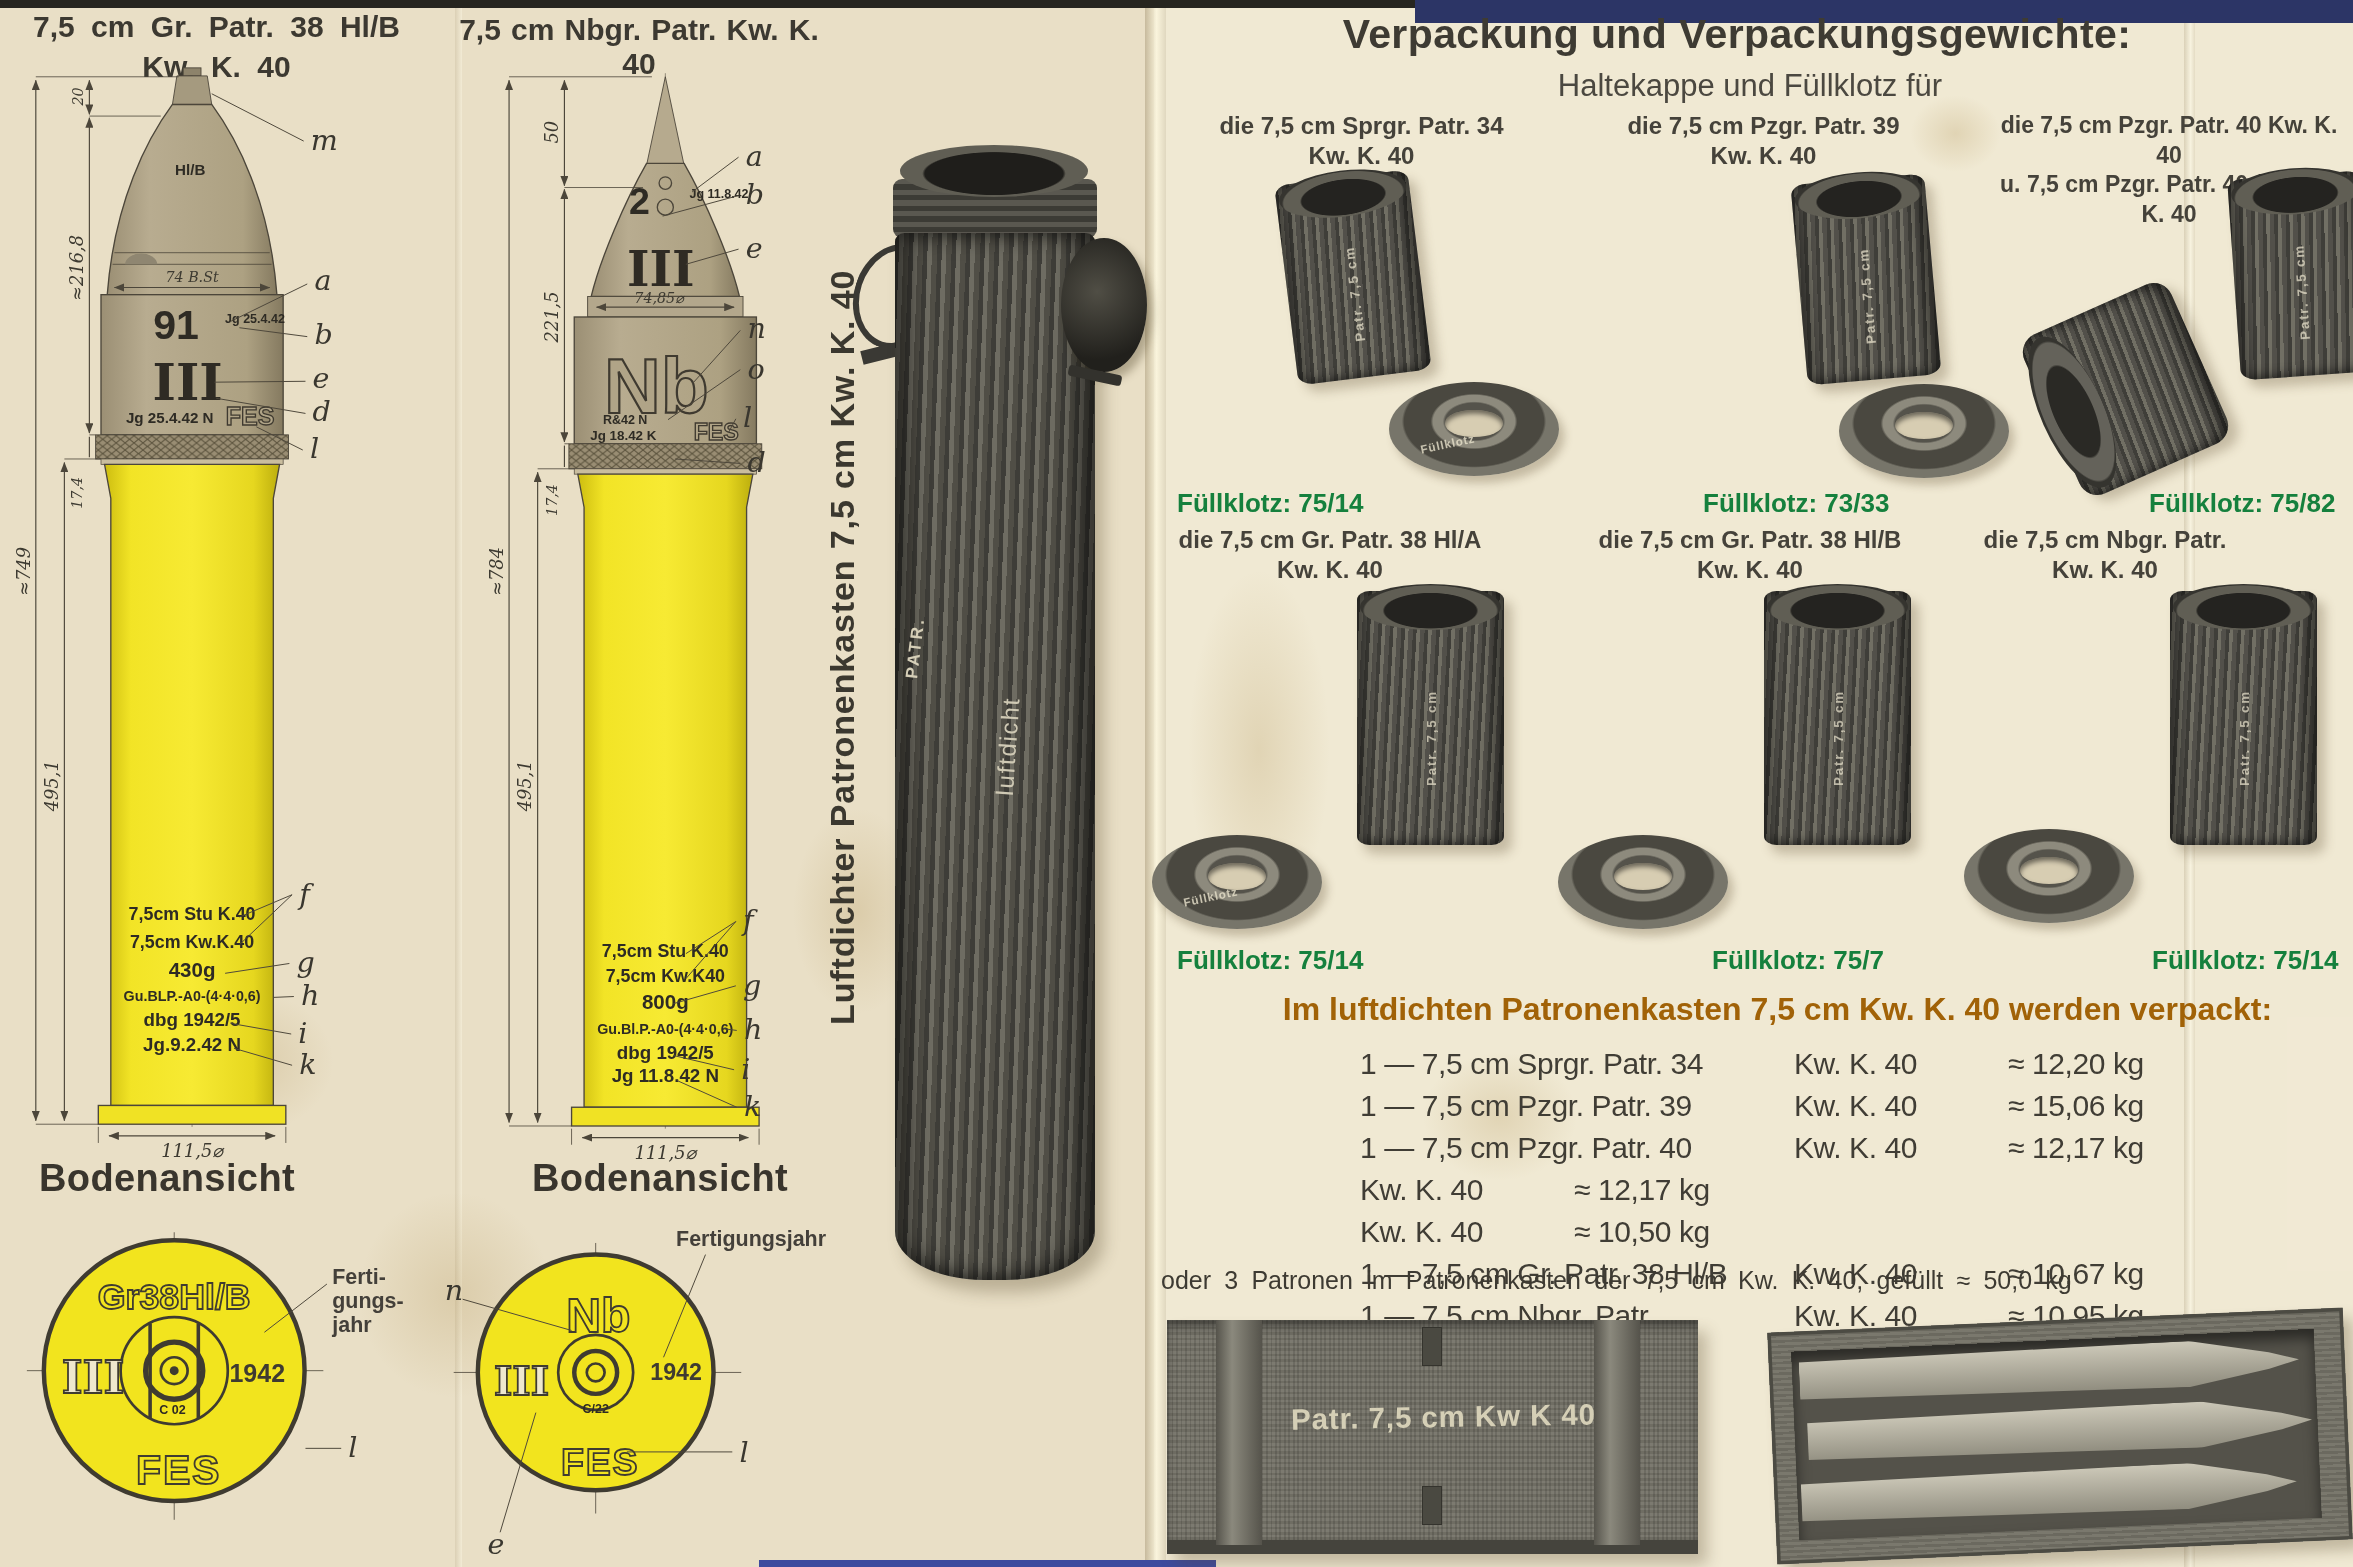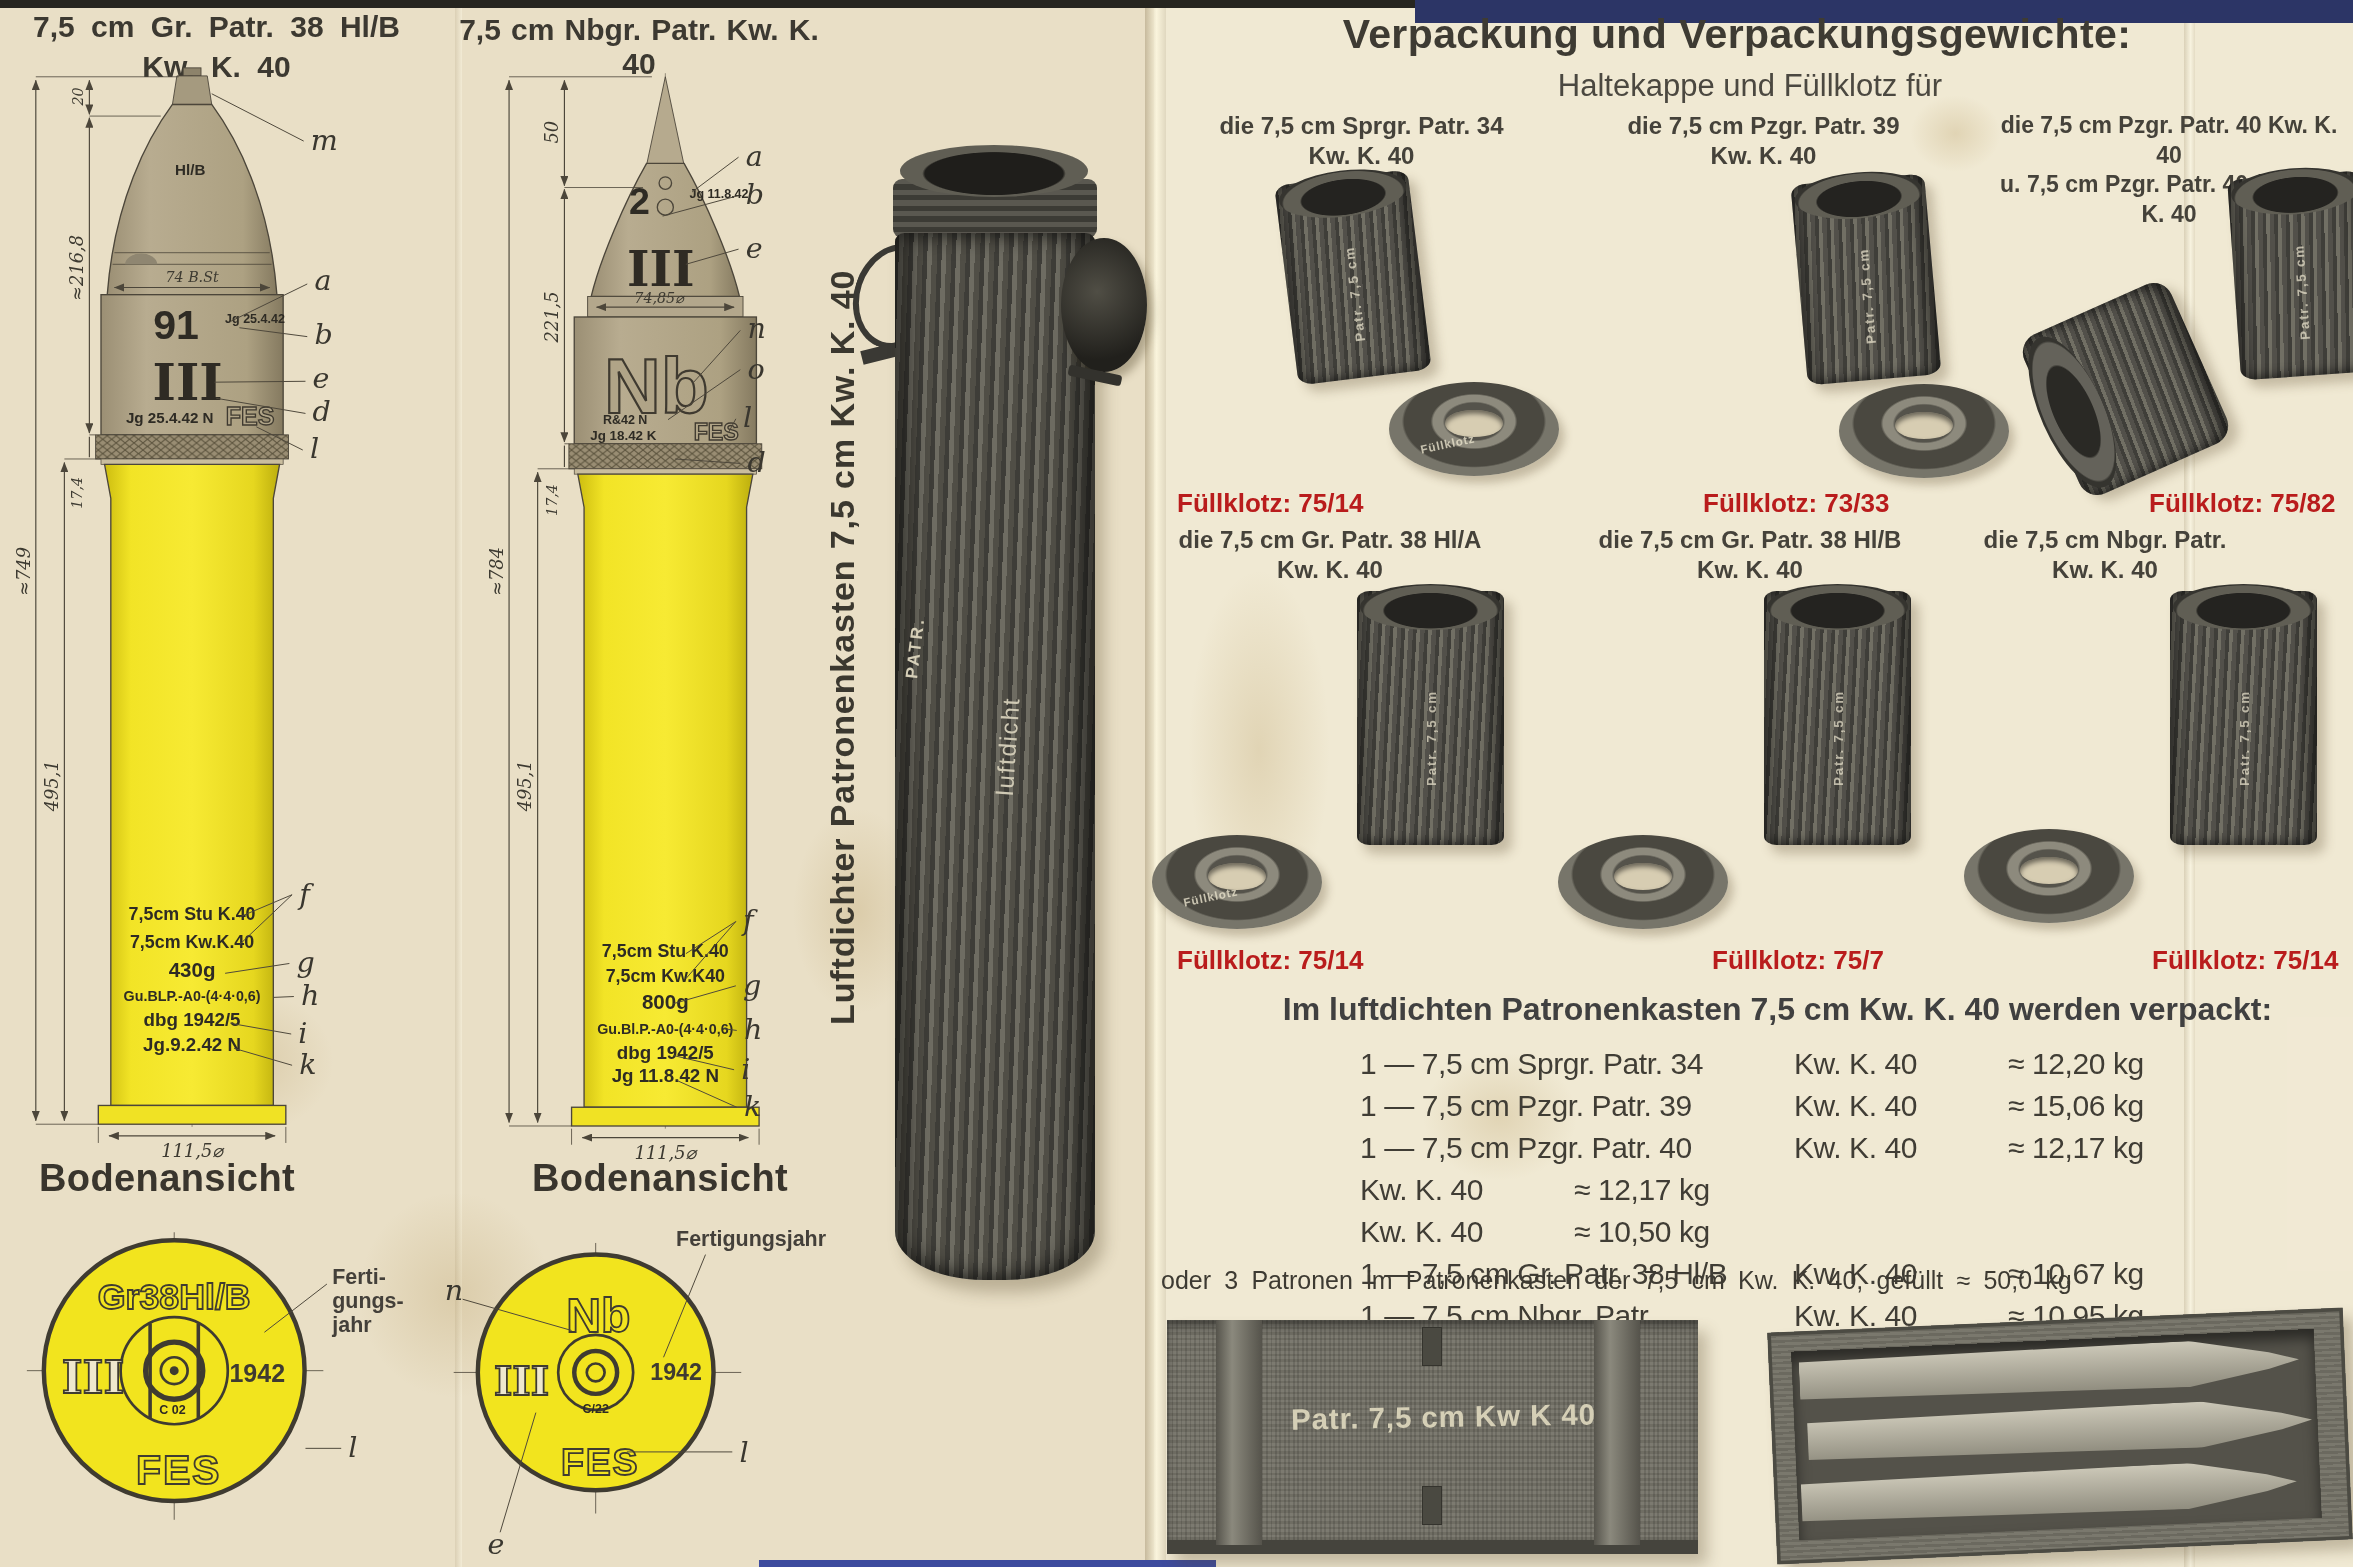--- a/index.html
+++ b/index.html
@@ -78,21 +78,21 @@
       font-size:41px;font-weight:700;letter-spacing:0.4px;color:#3e3b33;}
   .r-sub{position:absolute;left:1393px;top:68px;width:714px;text-align:center;
       font-size:31px;font-weight:500;color:#4b4840;}
   .ghead{position:absolute;text-align:center;font-size:24px;line-height:29.5px;font-weight:600;color:#45423a;}
   .g0{left:1165px;top:111px;width:393px;}
   .g1{left:1585px;top:111px;width:357px;}
   .g2{left:1987px;top:111px;width:364px;font-size:23px;}
   .g3{left:1156px;top:525px;width:348px;}
   .g4{left:1576px;top:525px;width:348px;}
   .g5{left:1960px;top:525px;width:290px;}
-  .klotz{position:absolute;font-size:26px;font-weight:700;color:#b91c1c;white-space:nowrap;}
+  .klotz{position:absolute;font-size:26px;font-weight:700;color:#15803d;white-space:nowrap;}
   .k0{left:1177px;top:488px;} .k1{left:1703px;top:488px;} .k2{left:2149px;top:488px;}
   .k3{left:1177px;top:945px;} .k4{left:1712px;top:945px;text-align:center;} .k5{left:2152px;top:945px;}
 
   
   .cap,.sleeve,.tiltcap{position:absolute;
       background:repeating-linear-gradient(93deg,#3f3e39 0 3.6px,#716f64 3.6px 7.1px,#52504a 7.1px 11.6px);
       box-shadow:inset 9px 0 12.5px rgba(0,0,0,0.4),inset -10.7px 0 14.3px rgba(0,0,0,0.45),7.1px 9px 10.7px rgba(85,70,40,0.28);}
   .cap{width:134px;height:201px;border-radius:14.3px 14.3px 16px 16px/10.7px;}
   .cap::before,.sleeve::before{content:"";position:absolute;left:2.7px;right:2.7px;top:-7.1px;height:46px;border-radius:50%;
       background:radial-gradient(ellipse at 50% 58%,#242320 0 46%,#605e54 48% 66%,#35342f 68%);}
@@ -111,21 +111,21 @@
       background:radial-gradient(ellipse at 50% 42%,#55534b 0 24%,#8d8a7d 26% 34%,#4a4840 36% 58%,#77756a 60% 82%,#5a584f 84%);
       box-shadow:5.4px 7.1px 9px rgba(85,70,40,0.28);}
   .ring::after{content:"";position:absolute;left:33%;top:30%;width:34%;height:28%;border-radius:50%;
       background:#d7cdb2;box-shadow:inset 0 3.6px 5.4px rgba(0,0,0,0.5);}
   .ring-text{position:absolute;left:18%;top:58%;font-size:11.6px;font-weight:700;transform:rotate(-12deg);
       color:rgba(232,226,204,0.8);letter-spacing:0.9px;}
   .r1a{left:1389px;top:382px;} .r1b{left:1839px;top:384px;}
   .r2a{left:1152px;top:835px;} .r2b{left:1558px;top:835px;} .r2c{left:1964px;top:829px;}
 
   .pack-head{position:absolute;left:1246px;top:991px;width:1063px;text-align:center;
-      font-size:32px;font-weight:700;color:#404040;}
+      font-size:32px;font-weight:700;color:#a16207;}
   .pack-list{position:absolute;left:1360px;top:1043px;width:902px;}
   .prow{display:flex;height:42px;align-items:center;font-size:30px;font-weight:500;color:#403d35;letter-spacing:-0.4px;}
   .pi{width:434px;} .pg{width:214px;} .pw{width:250px;}
   .oder{position:absolute;left:1161px;top:1266px;width:1085px;font-size:25px;font-weight:500;
       color:#3d3a32;word-spacing:6.3px;white-space:nowrap;}
 
   
   .crate-closed{position:absolute;left:1167px;top:1320px;width:531px;height:234px;
       background:repeating-linear-gradient(0deg,#6f6d63 0 2.7px,#7c7a70 2.7px 5.4px),
                  repeating-linear-gradient(90deg,rgba(0,0,0,0.12) 0 1.8px,rgba(255,255,255,0.06) 1.8px 4.5px);

